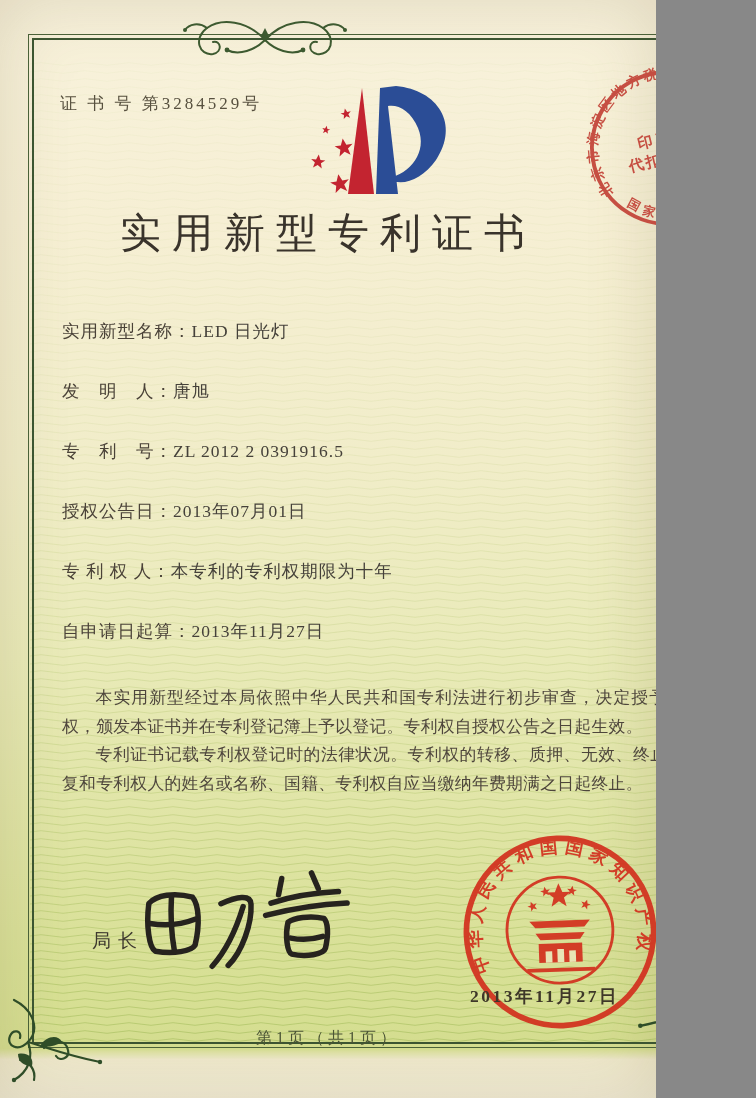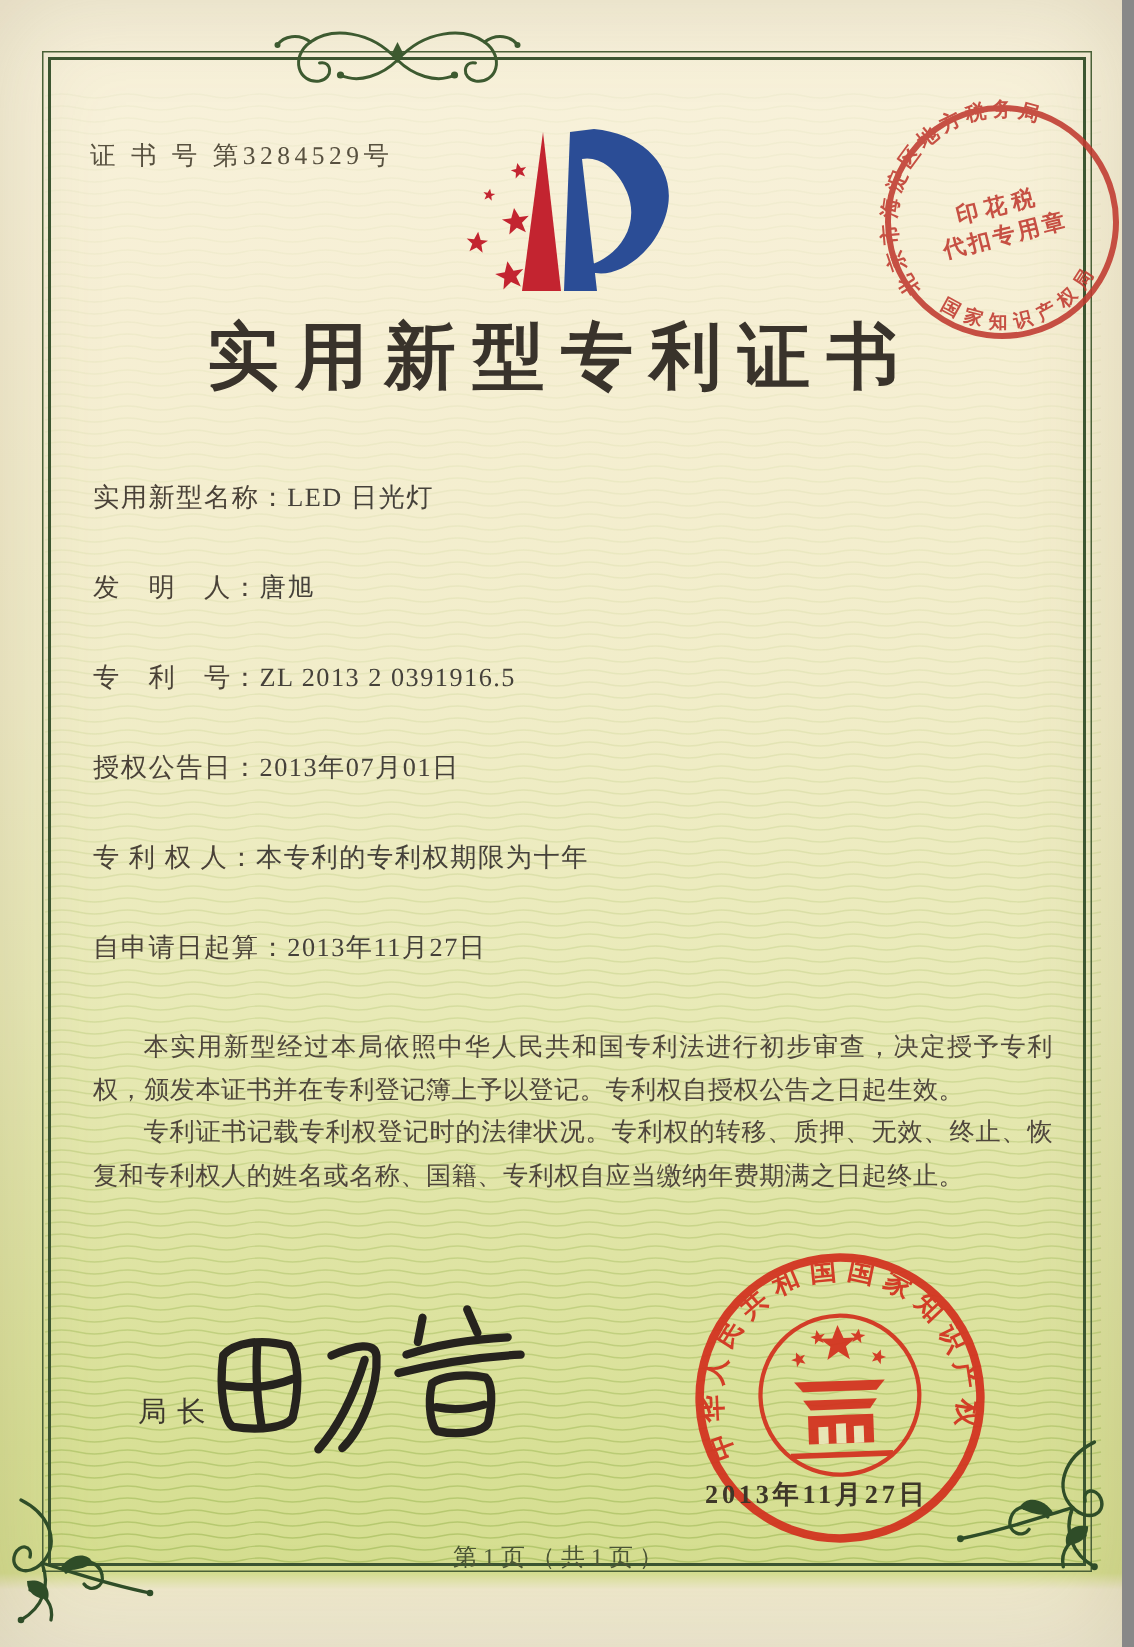--- a/index.html
+++ b/index.html
@@ -1,36 +1,36 @@
 <!DOCTYPE html>
 <html><head>
 <meta charset="utf-8">
 <style>
   html,body{margin:0;padding:0;background:#888;}
   .page{
-    position:relative;width:748px;height:1098px;overflow:hidden;
+    position:relative;width:656px;height:1098px;overflow:hidden;
     font-family:"Liberation Serif", serif;
     background:linear-gradient(180deg,
       #f8f2dc 0%, #f6efd4 20%, #f1edc9 42%, #e9eab8 60%,
       #dfe4a4 76%, #d8e096 88%, #d5de90 95.5%,
       #efe9cc 96.5%, #f3eed8 100%);
     box-shadow:inset 0 0 70px rgba(120,100,60,.20);
   }
   .waves{position:absolute;inset:0;z-index:1;pointer-events:none;}
   .frame{position:absolute;left:28px;top:34px;width:698px;height:1012px;
     border:1.5px solid #4a6138;z-index:2;}
   .frame-inner{position:absolute;inset:3px;border:2.6px solid #3c5531;}
   .ornament{position:absolute;z-index:3;}
   .content{position:absolute;inset:0;z-index:4;color:#4a4238;}
   .cert-number{position:absolute;left:60px;top:92px;font-size:17px;letter-spacing:3px;color:#57503f;}
   .logo{position:absolute;left:300px;top:82px;width:160px;height:118px;z-index:4;}
   .tax-stamp{position:absolute;left:556px;top:36px;width:224px;height:224px;z-index:6;
     transform:rotate(-14deg);mix-blend-mode:multiply;opacity:.88;}
   .title{position:absolute;left:0;right:0;top:206px;text-align:center;
-    font-size:48px;font-weight:700;letter-spacing:11px;color:#39332b;}
+    font-size:41px;font-weight:400;letter-spacing:11px;color:#39332b;}
   .fields{position:absolute;left:62px;top:318px;display:flex;flex-direction:column;gap:34px;font-family:Liberation Serif, serif;}
   .field{font-size:17.5px;line-height:26px;letter-spacing:1px;white-space:nowrap;}
   .field .lbl{color:#4a4238;}
   .field .val{color:#45413a;}
   .paras{position:absolute;left:62px;width:640px;top:644px;
     font-size:16.8px;line-height:1.70;letter-spacing:.3px;color:#4e463c;text-align:justify;margin-top:40px;}
   .paras p{margin:0;text-indent:2em;}
   .signer{position:absolute;left:92px;top:928px;font-size:19px;letter-spacing:7px;color:#3d382e;z-index:6;}
   .signature{position:absolute;left:138px;top:864px;width:232px;height:118px;z-index:6;
     mix-blend-mode:multiply;transform:rotate(-3deg);}
@@ -269,21 +269,21 @@
     <div class="title">实用新型专利证书</div>
 
     <div class="fields">
       <div class="field">
         <span class="lbl">实用新型名称：</span><span class="val">LED 日光灯</span>
       </div>
       <div class="field">
         <span class="lbl">发　明　人：</span><span class="val">唐旭</span>
       </div>
       <div class="field">
-        <span class="lbl">专　利　号：</span><span class="val">ZL 2013 2 0391916.5</span>
+        <span class="lbl">专　利　号：</span><span class="val">ZL 2012 2 0391916.5</span>
       </div>
       <div class="field">
         <span class="lbl">授权公告日：</span><span class="val">2013年07月01日</span>
       </div>
       <div class="field">
         <span class="lbl">专 利 权 人：</span><span class="val">本专利的专利权期限为十年</span>
       </div>
       <div class="field">
         <span class="lbl">自申请日起算：</span><span class="val">2013年11月27日</span>
       </div>

